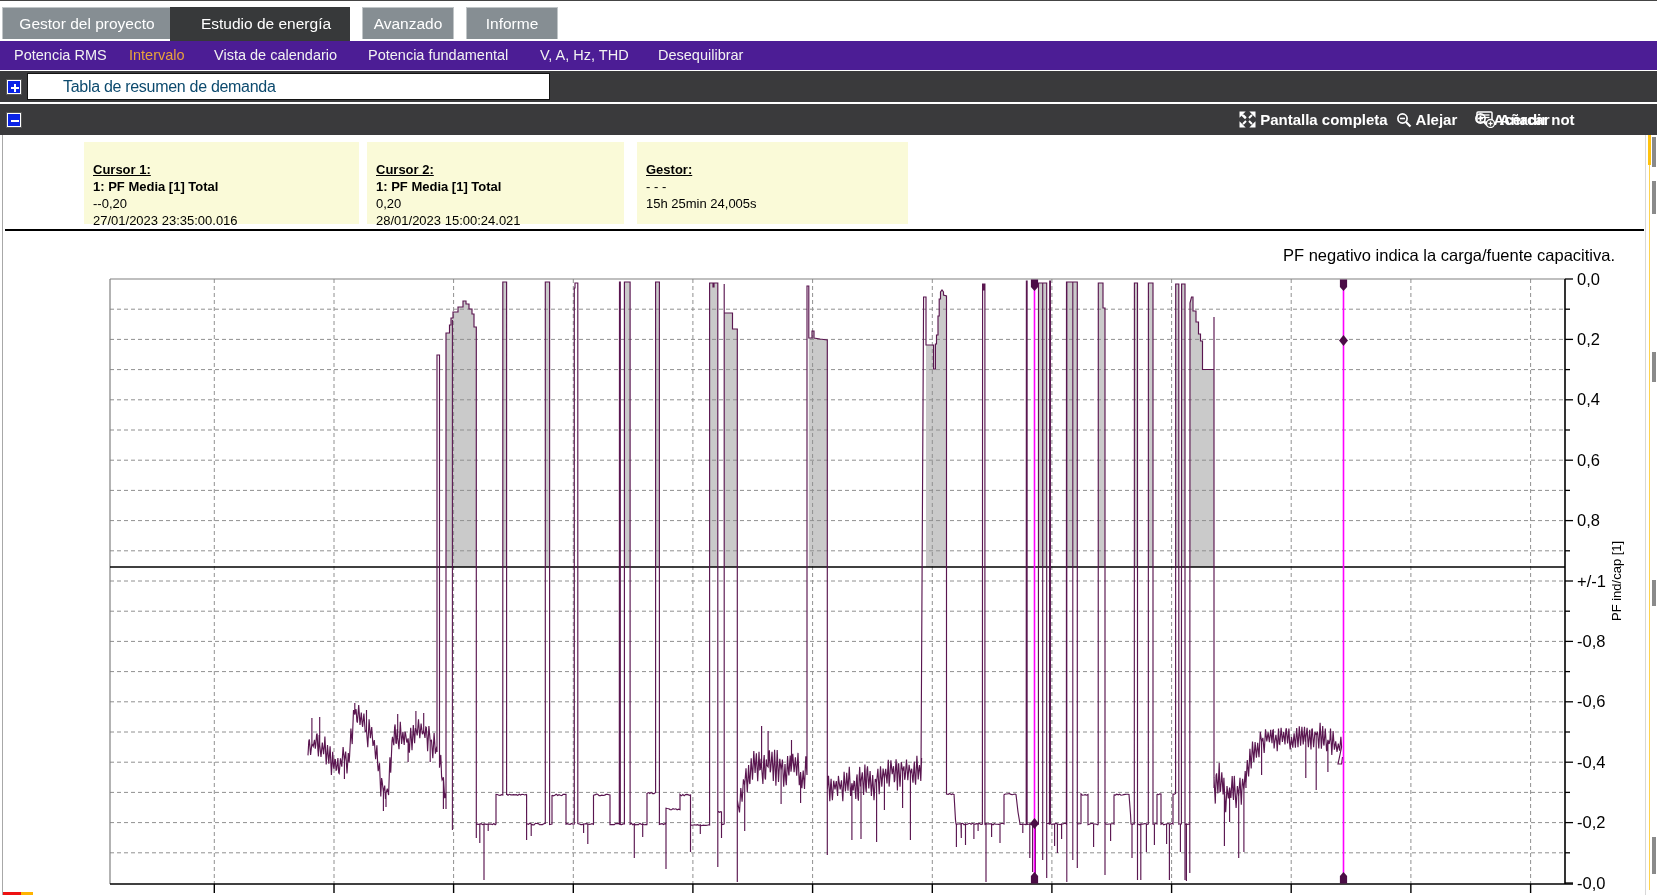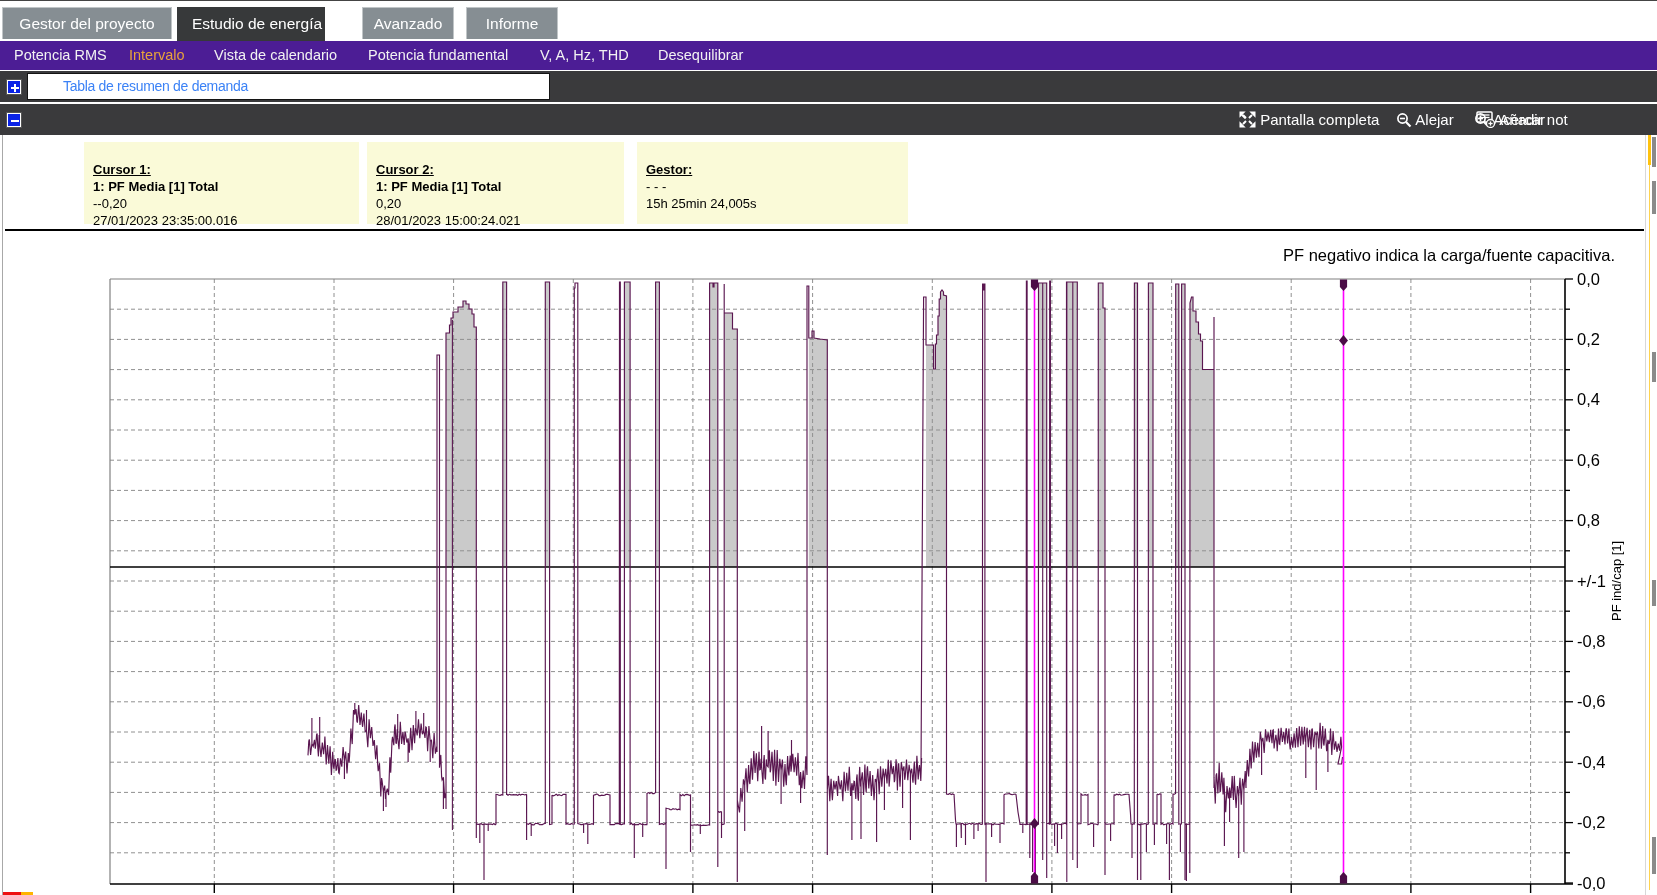--- a/index.html
+++ b/index.html
@@ -5,31 +5,31 @@
 html,body { width:1657px; height:895px; overflow:hidden; background:#fff;
   font-family:"Liberation Sans", sans-serif; position:relative; }
 .abs { position:absolute; }
 .tab { position:absolute; top:7px; height:32px; background:#868e93; color:#fff;
   font-size:15.5px; text-align:center; line-height:31px; border:1px solid #c0c5c7; border-bottom:none; }
 .tab.active { background:#37393a; border-color:#37393a; height:34px; }
 .menu2 { position:absolute; left:0; top:41px; width:1657px; height:29px; background:#4c1d95; }
 .menu2 span { position:absolute; top:0; height:29px; line-height:29px; font-size:14.5px; color:#f2f2f2; }
 .secbar { position:absolute; left:0; width:1657px; height:31px; background:#3a3a3c; }
 .whitebox { position:absolute; left:27px; top:2px; width:523px; height:27px; background:#fff;
-  border:1px solid #141414; color:#3b82f6; font-size:14px; letter-spacing:-0.3px; line-height:25px; padding-left:35px; }
+  border:1px solid #141414; color:#0c4a6e; font-size:16px; letter-spacing:-0.3px; line-height:25px; padding-left:35px; }
 .pmicon { position:absolute; left:7px; top:9px; width:14px; height:14px; background:#0a23e6;
   border:1px solid #fff; outline:1px solid #555; color:#fff; }
-.btn { position:absolute; top:0; height:31px; line-height:31px; color:#fff; font-size:15px; white-space:nowrap; }
+.btn { position:absolute; top:0; height:31px; line-height:31px; color:#fff; font-size:15px; white-space:nowrap;font-weight:bold; }
 .cbox { position:absolute; top:142px; height:82px; background:#fafad8; font-size:13px; color:#000; padding:19px 0 0 9px; line-height:17px; }
 .cbox b.u { text-decoration:underline; }
 </style></head>
 <body>
 <div class="abs" style="left:0;top:0;width:1657px;height:1px;background:#444"></div>
 <div class="tab" style="left:2px; width:170px;">Gestor del proyecto</div>
-<div class="tab active" style="left:177px; width:148px;padding-left:12px;">Estudio de energía</div>
+<div class="tab active" style="left:170px; width:180px;padding-left:12px;">Estudio de energía</div>
 <div class="tab" style="left:362px; width:92px;">Avanzado</div>
 <div class="tab" style="left:459px; width:92px;margin-left:7px;">Informe</div>
 <div class="menu2">
   <span style="left:14px;">Potencia RMS</span>
   <span style="left:129px;color:#e8a33b;">Intervalo</span>
   <span style="left:214px;">Vista de calendario</span>
   <span style="left:368px;">Potencia fundamental</span>
   <span style="left:540px;">V, A, Hz, THD</span>
   <span style="left:658px;">Desequilibrar</span>
 </div>

